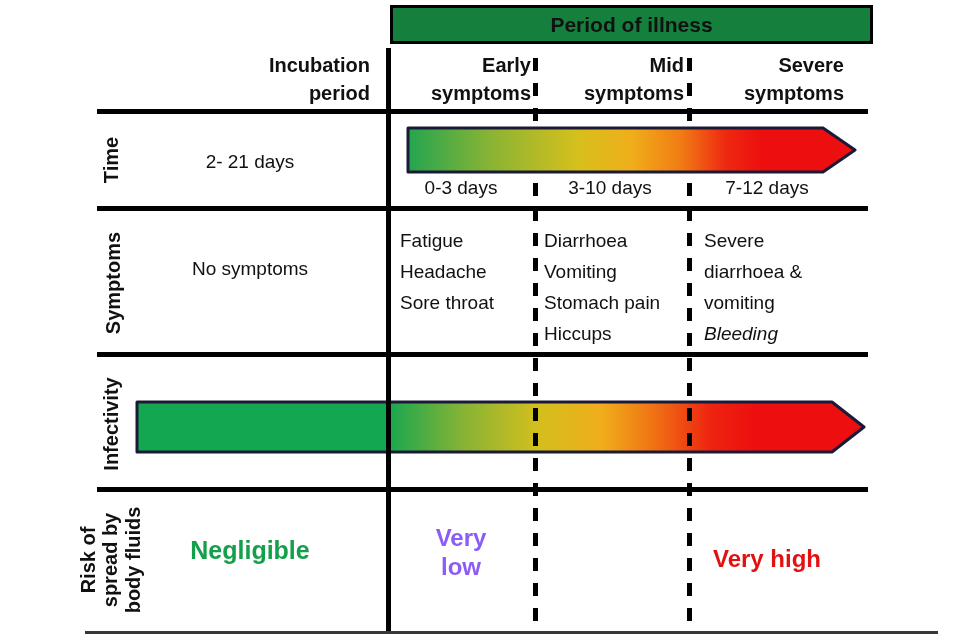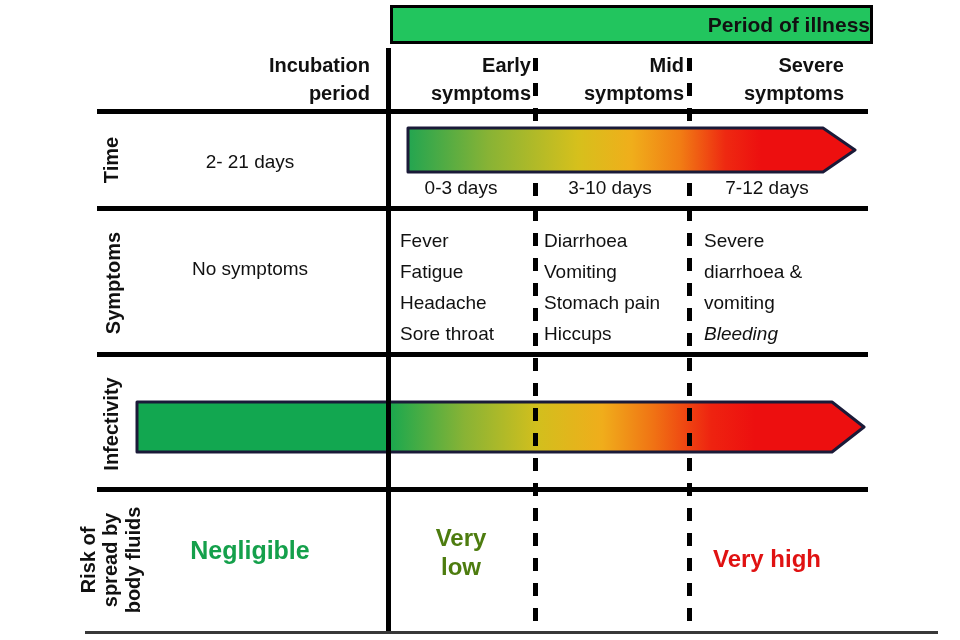--- a/index.html
+++ b/index.html
@@ -11,21 +11,21 @@
 
   
   .hline{position:absolute;left:97px;width:771px;height:5px;background:#000;z-index:2;}
   .vline-solid{position:absolute;left:386px;top:48px;width:5px;height:583px;background:#000;z-index:2;}
   .vline-dashed{position:absolute;top:58px;width:5px;height:573px;z-index:2;
     background:repeating-linear-gradient(180deg,#000 0 13px,transparent 13px 25px);}
   .bottom-line{position:absolute;left:85px;top:631px;width:853px;height:3px;background:#383838;z-index:2;}
 
   
   .period-box{position:absolute;left:390px;top:5px;width:477px;height:33px;border:3px solid #000;
-    display:flex;align-items:center;justify-content:flex-end;font-weight:bold;font-size:21px;background:#22c55e;z-index:3;}
+    display:flex;align-items:center;justify-content:center;font-weight:bold;font-size:21px;background:#15803d;z-index:3;}
   .col-header{position:absolute;top:51px;font-weight:bold;font-size:20px;line-height:1.4;text-align:right;}
 
   
   .rot{position:absolute;transform:translate(-50%,-50%) rotate(-90deg);font-weight:bold;font-size:20px;
        text-align:center;white-space:pre-line;line-height:1.12;z-index:3;}
 
   .body-text{font-size:19px;}
   .sym-list{position:absolute;font-size:19px;line-height:31px;z-index:3;}
   .sym-list .italic{font-style:italic;}
 
@@ -85,21 +85,20 @@
     </defs>
     <path d="M2 3 H417 L449 25 L417 47 H2 Z" fill="url(#gradTime)" stroke="#1a1a38" stroke-width="3" stroke-linejoin="round"></path>
   </svg>
 
   <div class="abs body-text center" style="left:391px;width:140px;top:177px">0-3 days</div>
   <div class="abs body-text center" style="left:536px;width:148px;top:177px">3-10 days</div>
   <div class="abs body-text center" style="left:690px;width:154px;top:177px">7-12 days</div>
 
   <div class="abs body-text center" style="left:130px;width:240px;top:258px">No symptoms</div>
   <div class="sym-list" style="left:400px;top:225px">
-      <div>Fever</div>
       <div>Fatigue</div>
       <div>Headache</div>
       <div>Sore throat</div>
     </div>
   <div class="sym-list" style="left:544px;top:225px">
       <div>Diarrhoea</div>
       <div>Vomiting</div>
       <div>Stomach pain</div>
       <div>Hiccups</div>
     </div>
@@ -121,17 +120,17 @@
           <stop offset="71%" stop-color="#f07314"></stop>
           <stop offset="79%" stop-color="#ee2310"></stop>
           <stop offset="85%" stop-color="#ed0f0f"></stop>
           <stop offset="100%" stop-color="#ed0f0f"></stop>
         </linearGradient>
     </defs>
     <path d="M2 3 H697 L729 28 L697 53 H2 Z" fill="url(#gradInf)" stroke="#1a1a38" stroke-width="3" stroke-linejoin="round"></path>
   </svg>
 
   <div class="risk-label" style="left: 130px; width: 240px; top: 535px; font-size: 25px; color: rgb(20, 160, 75);">Negligible</div>
-  <div class="risk-label pre" style="left: 391px; width: 140px; top: 524px; font-size: 24px; color: #4d7c0f;">Very
+  <div class="risk-label pre" style="left: 391px; width: 140px; top: 524px; font-size: 24px; color: #8b5cf6;">Very
 low</div>
   <div class="risk-label" style="left: 690px; width: 154px; top: 545px; font-size: 24px; color: rgb(224, 18, 18);">Very high</div>
 
 </div>
 
 </body></html>

